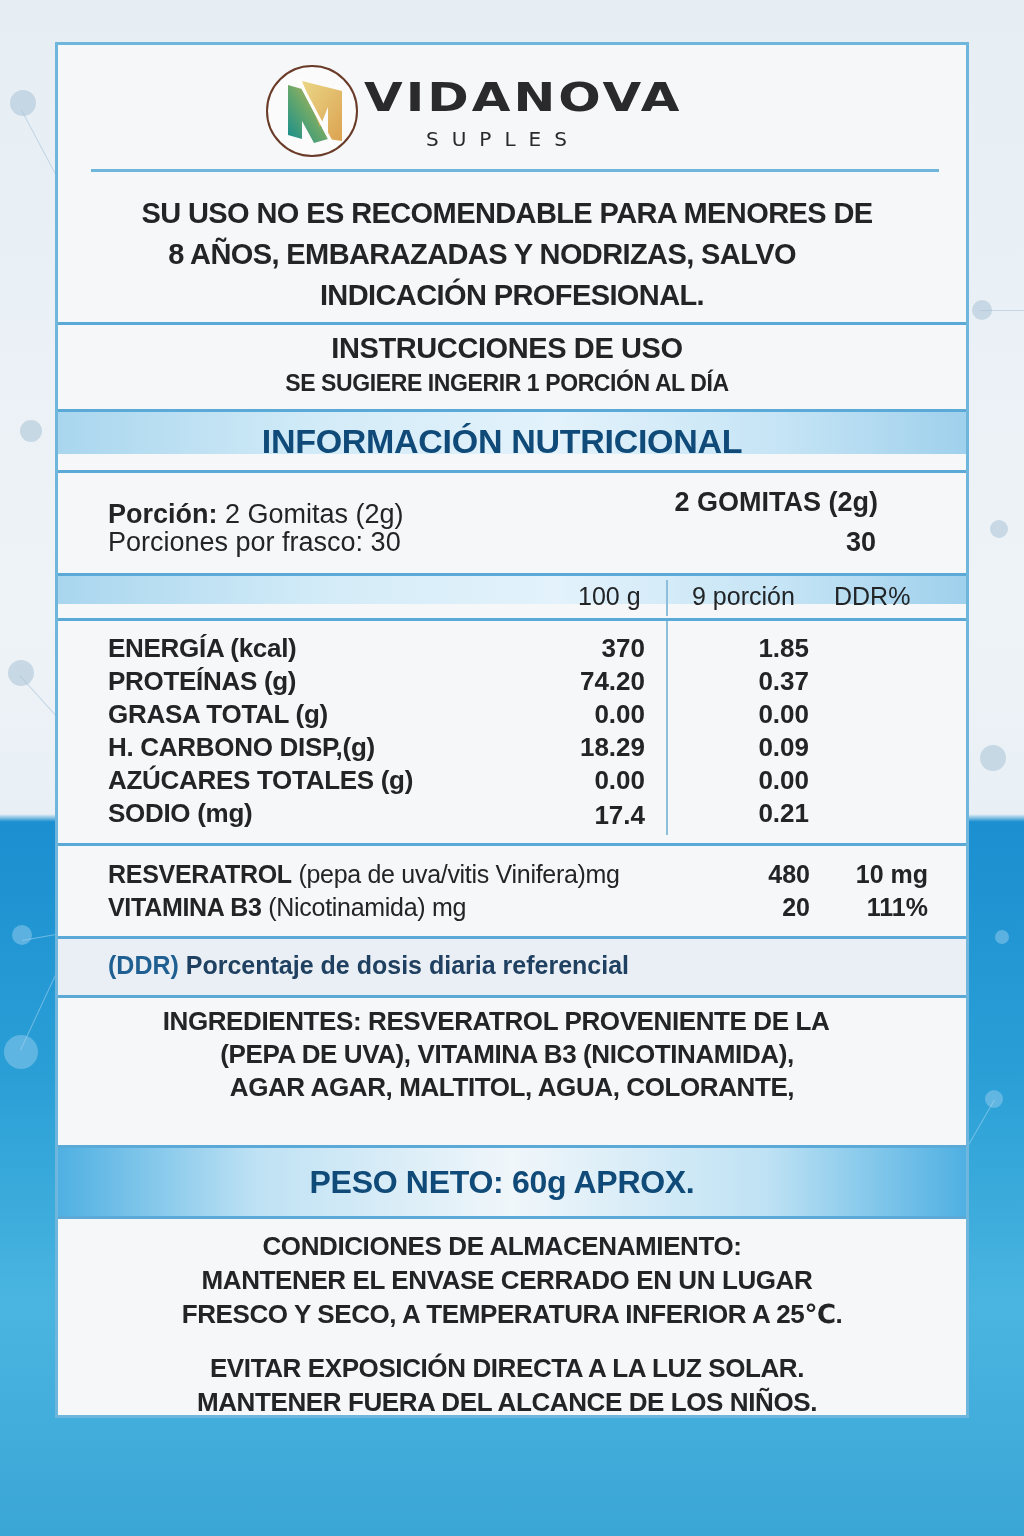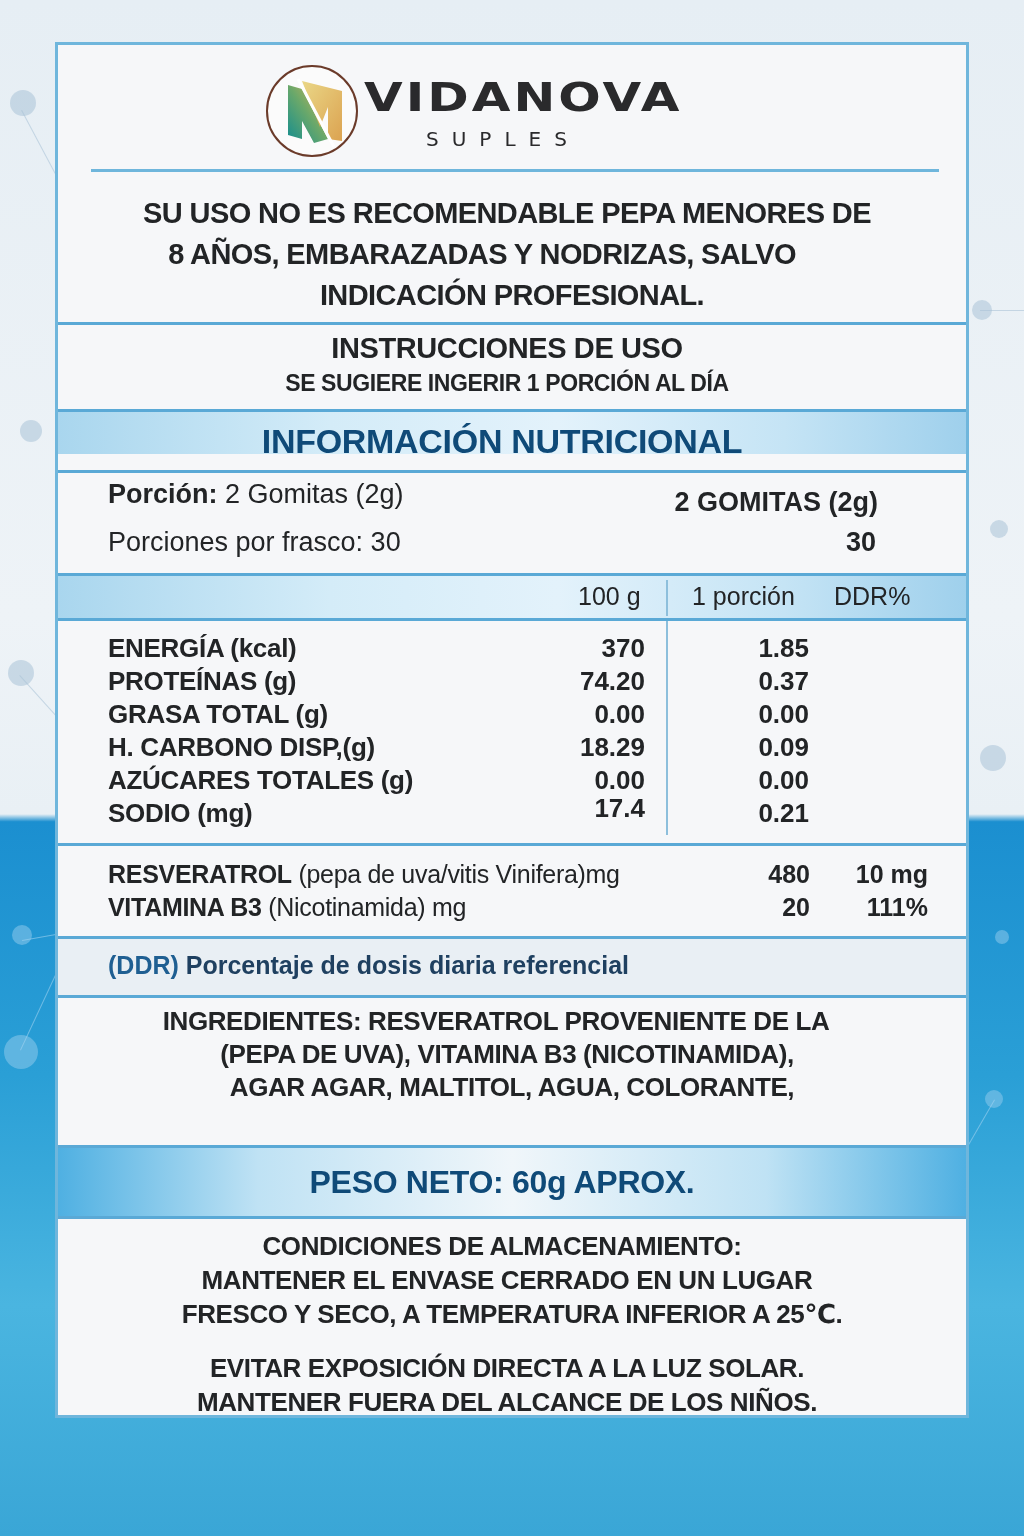--- a/index.html
+++ b/index.html
@@ -84,56 +84,56 @@
         <polygon points="34,14 74,24 74,74 60,72 60,40 52,60" fill="url(#lg2)" opacity="0.9"></polygon>
         <line x1="30" y1="12" x2="66" y2="80" stroke="#ffffff" stroke-width="3"></line>
       </svg>
     </div>
     <div class="logo-word">VIDANOVA</div>
     <div class="logo-sub">SUPLES</div>
   </div>
   <div class="logo-rule"></div>
 
   <div class="sec warn dark center">
-    <div style="margin-left:-10px;">SU USO NO ES RECOMENDABLE PEPA MENORES DE</div>
+    <div style="margin-left:-10px;">SU USO NO ES RECOMENDABLE PARA MENORES DE</div>
     <div style="margin-left:-60px;">8 AÑOS, EMBARAZADAS Y NODRIZAS, SALVO</div>
     <div style="margin-left:0px;">INDICACIÓN PROFESIONAL.</div>
   </div>
 
   <div class="hr" style="top:277px;"></div>
 
   <div class="sec dark center" style="top:284px;height:80px;">
     <div style="font-size:29px;line-height:38px;margin-left:-10px;letter-spacing:-0.4px;">INSTRUCCIONES DE USO</div>
     <div style="font-size:23px;line-height:32px;margin-left:-10px;letter-spacing:-0.4px;">SE SUGIERE INGERIR 1 PORCIÓN AL DÍA</div>
   </div>
 
   <div class="hr" style="top:364px;"></div>
 
   <div class="sec band navy center" style="top:367px;height:42px;line-height:58px;font-size:34px;letter-spacing:-0.3px;">
     <span style="margin-left:-20px;">INFORMACIÓN NUTRICIONAL</span>
   </div>
 
   <div class="hr" style="top:425px;"></div>
 
   <div class="sec" style="top:428px;height:100px;">
-    <div class="num" style="left:50px;top:6px;font-size:27px;color:#222426;">
+    <div class="num" style="left:50px;top:26px;font-size:27px;color:#222426;">
       <b>Porción:</b>
       <span>2 Gomitas (2g)</span>
     </div>
     <div class="num dark" style="right:88px;top:14px;font-size:27px;">2 GOMITAS (2g)</div>
     <div class="num" style="left:50px;top:54px;font-size:27px;color:#222426;">Porciones por frasco: 30</div>
     <div class="num dark" style="right:90px;top:54px;font-size:27px;">30</div>
   </div>
 
   <div class="hr" style="top:528px;"></div>
 
-  <div class="sec band" style="top:531px;height:42px;padding-left:7px;">
+  <div class="sec band" style="top:531px;height:28px;padding-left:7px;">
     <div class="num" style="left:520px;top:6px;font-size:25px;color:#222426;">100 g</div>
     <div class="vline" style="left:608px;top:4px;height:36px;"></div>
-    <div class="num" style="left:634px;top:6px;font-size:25px;color:#222426;">1 porción</div>
+    <div class="num" style="left:634px;top:6px;font-size:25px;color:#222426;">9 porción</div>
     <div class="num" style="left:776px;top:6px;font-size:25px;color:#222426;">DDR%</div>
   </div>
 
   <div class="hr" style="top:573px;"></div>
 
   <div class="sec" style="top:576px;height:194px;">
     <div class="vline" style="left:608px;top:0;height:214px;"></div>
 
     <div>
       <div class="row-label" style="top:12px;">ENERGÍA (kcal)</div>
@@ -155,21 +155,21 @@
       <div class="num dark" style="right:321px;top:111px;font-size:26px;">18.29</div>
       <div class="num dark" style="right:157px;top:111px;font-size:26px;">0.09</div>
     </div>
     <div>
       <div class="row-label" style="top:144px;">AZÚCARES TOTALES (g)</div>
       <div class="num dark" style="right:321px;top:144px;font-size:26px;">0.00</div>
       <div class="num dark" style="right:157px;top:144px;font-size:26px;">0.00</div>
     </div>
     <div>
       <div class="row-label" style="top:177px;">SODIO (mg)</div>
-      <div class="num dark" style="right:321px;top:172px;font-size:26px;margin-left:12px;">17.4</div>
+      <div class="num dark" style="right:321px;top:179px;font-size:26px;margin-left:12px;">17.4</div>
       <div class="num dark" style="right:157px;top:177px;font-size:26px;">0.21</div>
     </div>
   </div>
 
   <div class="hr" style="top:798px;"></div>
 
   <div class="sec" style="top:801px;height:90px;">
     <div>
       <div class="num" style="left:50px;top:14px;font-size:25px;color:#222426;letter-spacing:-0.3px;">
         <b>RESVERATROL</b> <span>(pepa de uva/vitis Vinifera)mg</span>

